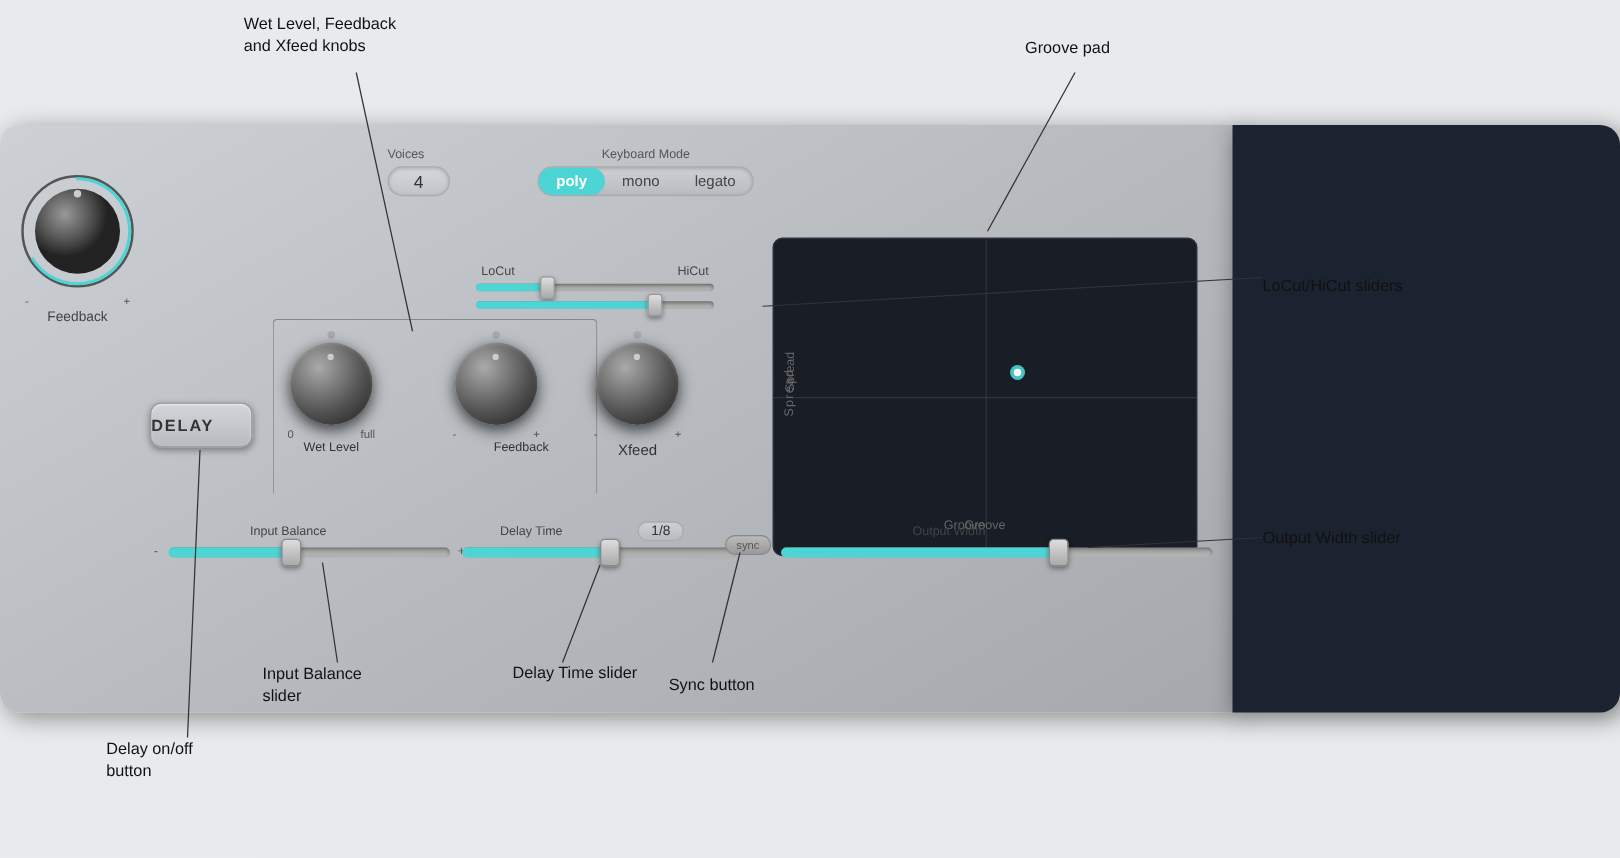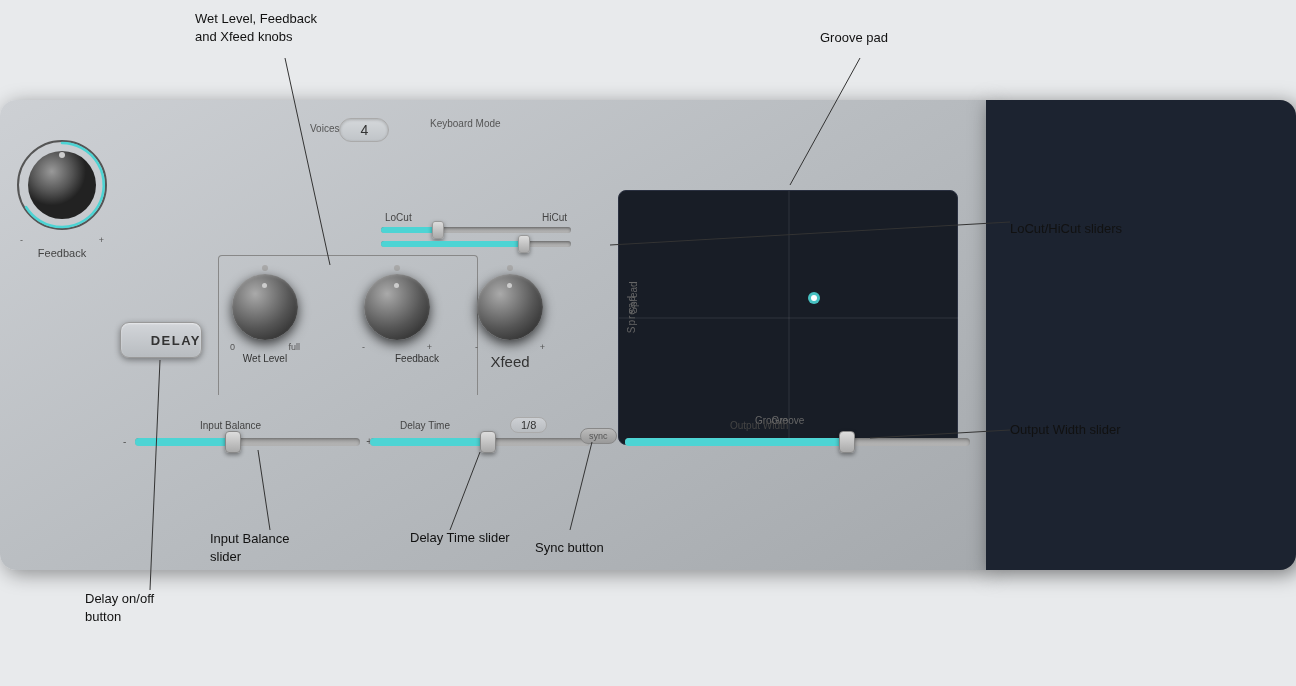--- a/index.html
+++ b/index.html
@@ -38,31 +38,36 @@
 
     <circle cx="50" cy="20" r="3" fill="#ccc"></circle>
   </svg>
   <div style="display:flex; justify-content:space-between; width:100px; font-size:9px; color:#555; margin-top:-4px; padding:0 8px;">
     <span>-</span>
     <span>+</span>
   </div>
   <div style="text-align:center; font-size:11px; color:#444; margin-top:2px;">Feedback</div>
 </div>
 
-<div style="position:absolute; left:120px; top:322px; width:82px; height:36px; background:linear-gradient(to bottom,#d2d5d9,#b8bcc0); border-radius:9px; border:1px solid #999; box-shadow:0 2px 6px rgba(0,0,0,0.4), inset 0 1px 2px rgba(255,255,255,0.5); display:flex; align-items:center; justify-content:flex-end; cursor:pointer;">
+<div style="position:absolute; left:120px; top:322px; width:82px; height:36px; background:linear-gradient(to bottom,#d2d5d9,#b8bcc0); border-radius:9px; border:1px solid #999; box-shadow:0 2px 6px rgba(0,0,0,0.4), inset 0 1px 2px rgba(255,255,255,0.5); display:flex; align-items:center; justify-content:flex-start; cursor:pointer;">
   <span style="font-size:13px; font-weight:bold; color:#333; letter-spacing:1.5px;">DELAY</span>
 </div>
 
-<div style="position:absolute; left:310px; top:118px; display:flex; flex-direction:row; align-items:center;">
+<div style="position:absolute; left:310px; top:118px; display:flex; flex-direction:column; ">
   <div style="font-size:10px; color:#555; margin-bottom:4px;">Voices</div>
   <div style="background:linear-gradient(to bottom,#d5d8db,#c0c4c8); border-radius:12px; border:1px solid #aaa; padding:3px 20px; font-size:14px; color:#333; font-weight:500; box-shadow:inset 0 1px 3px rgba(0,0,0,0.2);">4</div>
 </div>
 
 <div style="position:absolute; left:430px; top:118px; display:flex; flex-direction:column; align-items:center;">
   <div style="font-size:10px; color:#555; margin-bottom:4px;">Keyboard Mode</div>
+  <div style="display:flex; background:linear-gradient(to bottom,#cdd0d4,#b8bcc0); border-radius:14px; border:1px solid #aaa; box-shadow:inset 0 1px 3px rgba(0,0,0,0.2); overflow:hidden;">
+    <div style="padding:4px 14px; font-size:12px; color:#fff; font-weight:600; background:#4dd4d4; border-radius:12px; cursor:pointer;">poly</div>
+    <div style="padding:4px 14px; font-size:12px; color:#444; cursor:pointer;">mono</div>
+    <div style="padding:4px 14px; font-size:12px; color:#444; cursor:pointer;">legato</div>
+  </div>
 </div>
 
 <div style="position:absolute; left:371px; top:212px; width:210px;">
   <div style="display:flex; justify-content:space-between; padding:0 14px; margin-bottom:4px;">
     <span style="font-size:10px; color:#444;">LoCut</span>
     <span style="font-size:10px; color:#444;">HiCut</span>
   </div>
 
   <div style="height:6px; background:linear-gradient(to bottom,#999,#bbb); border-radius:3px; position:relative; margin:0 10px; box-shadow:inset 0 1px 3px rgba(0,0,0,0.35); margin-bottom:8px;">
     <div style="width:30%; height:100%; background:#4dd4d4; border-radius:3px;"></div>
@@ -103,21 +108,21 @@
 
 <div style="position:absolute; left:475px; top:265px; display:flex; flex-direction:column; align-items:center;">
   <div style="width:6px; height:6px; background:#aaa; border-radius:50%; margin-bottom:3px;"></div>
   <div style="width:66px; height:66px; border-radius:50%; background:radial-gradient(circle at 35% 30%,#aaa,#555 55%,#1a1a1a); box-shadow:0 4px 12px rgba(0,0,0,0.7), inset 0 1px 3px rgba(255,255,255,0.2); position:relative; cursor:pointer;">
     <div style="width:5px;height:5px;background:#ccc;border-radius:50%;position:absolute;top:9px;left:30px;"></div>
   </div>
   <div style="display:flex; justify-content:space-between; width:70px; font-size:9px; color:#555; margin-top:2px;">
     <span>-</span>
     <span>+</span>
   </div>
-  <div style="font-size:15px; color:#333; margin-top:1px;text-align:center;">Xfeed</div>
+  <div style="font-size:12px; color:#333; margin-top:1px;text-align:center;">Xfeed</div>
 </div>
 
 <div style="position:absolute; left:618px; top:190px; width:340px; height:255px; background:#181d26; border-radius:8px; border:1px solid #2a3040; cursor:crosshair;">
 
   <svg width="340" height="255" style="position:absolute;top:0;left:0;">
     <line x1="170" y1="0" x2="170" y2="255" stroke="rgba(255,255,255,0.1)" stroke-width="1"></line>
     <line x1="0" y1="127" x2="340" y2="127" stroke="rgba(255,255,255,0.1)" stroke-width="1"></line>
     <circle cx="195" cy="107" r="6" fill="#4dd4d4" opacity="0.9"></circle>
     <circle cx="195" cy="107" r="3" fill="#fff"></circle>
   </svg>

